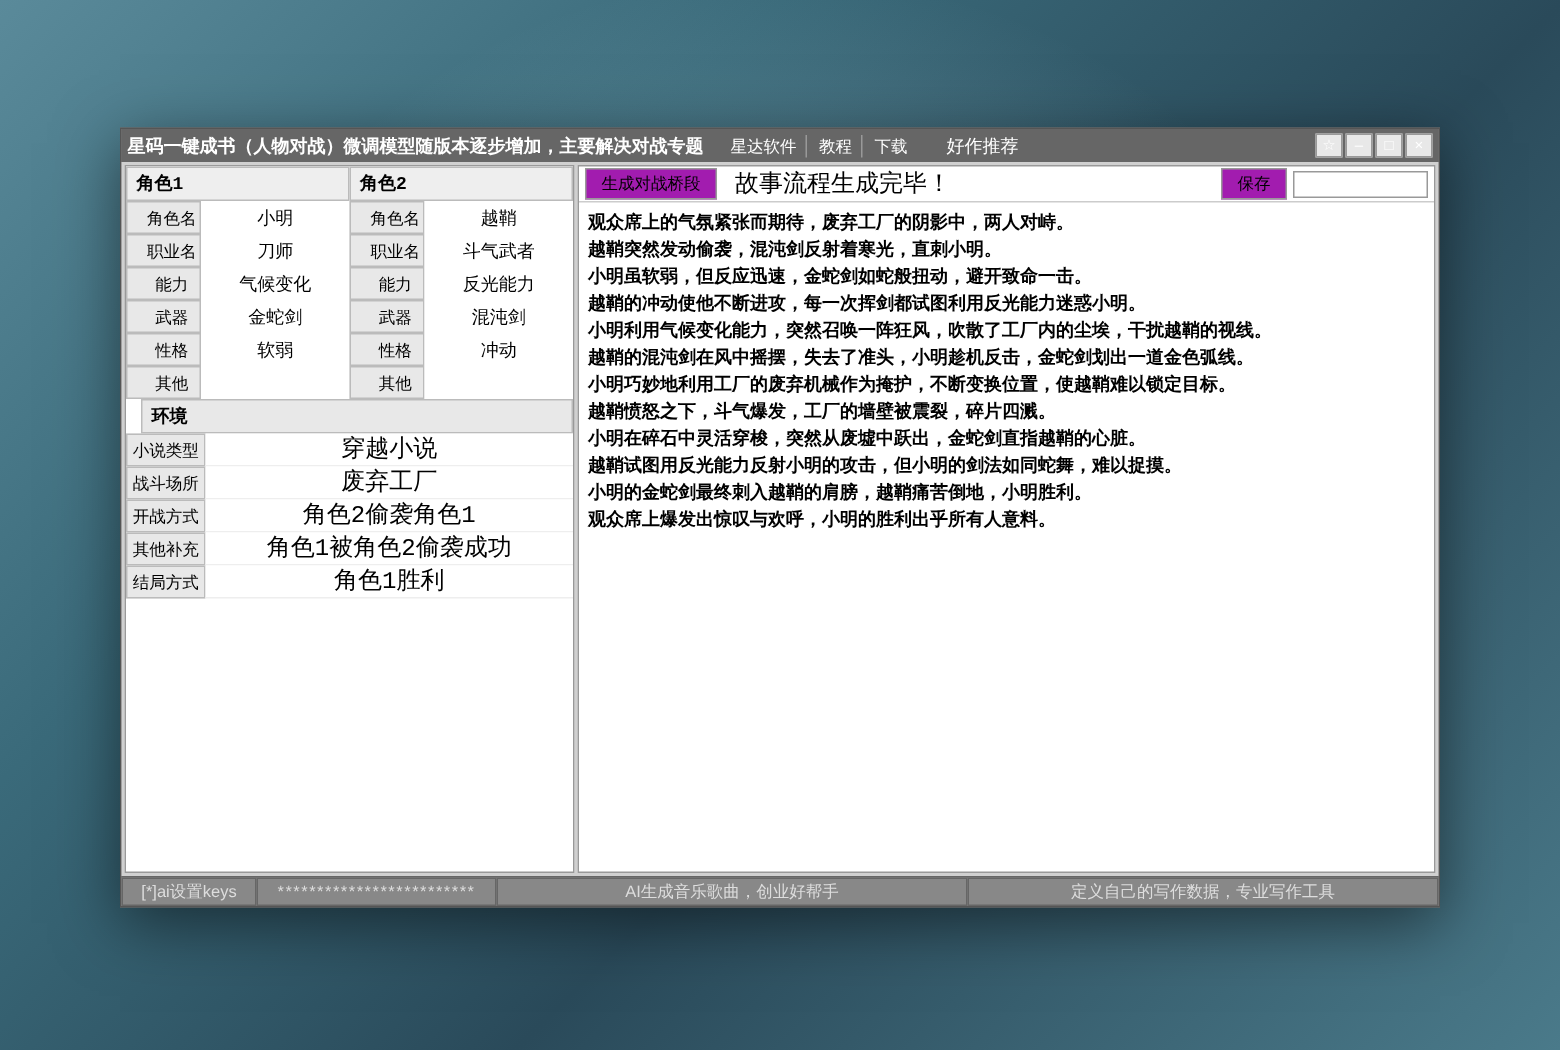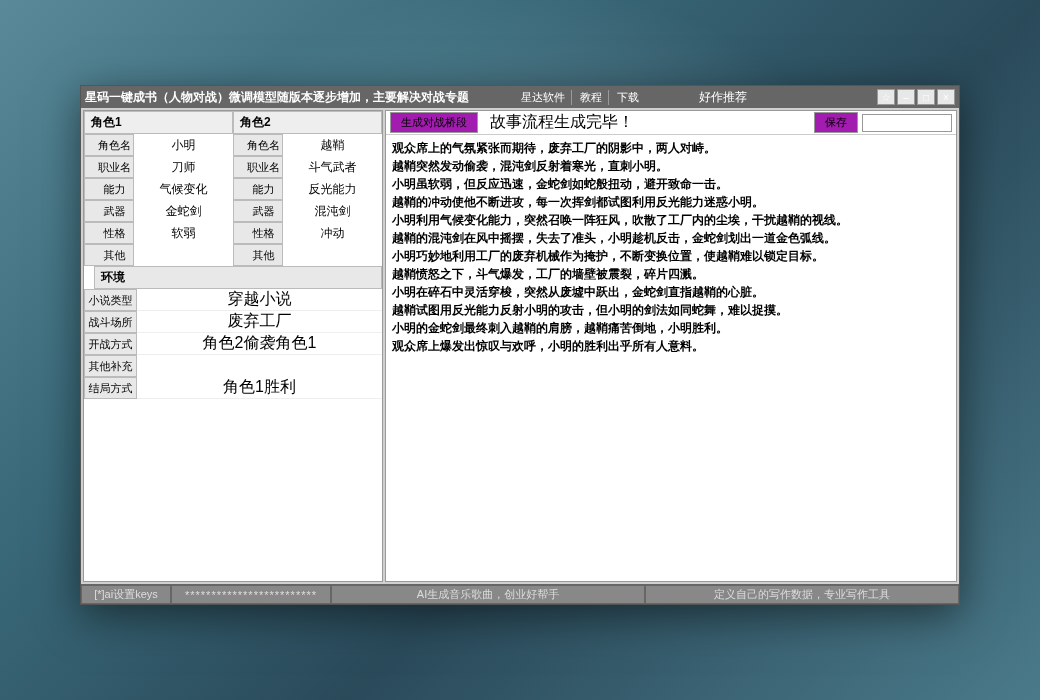--- a/index.html
+++ b/index.html
@@ -24,41 +24,41 @@
   display: flex; flex-direction: column;
 }
 .titlebar {
   height: 22px;
   background: #666;
   color: #fff;
   display: flex;
   align-items: center;
   padding: 0 4px;
   font-size: 12px;
-  gap: 34px;
 }
 .title-text { font-weight: bold; flex: 0 0 auto; }
 .titlebar-links { margin-left: 12px; display: flex; gap: 2px; align-items: center; font-size: 11px; font-family: Liberation Serif, serif; }
 .titlebar-links span { border-right: 1px solid #999; padding: 0 6px; }
 .titlebar-links span:last-child { border-right: none; }
 .titlebar-right { margin-left: auto; display: flex; gap: 2px; }
 .win-btn {
   width: 18px; height: 16px;
   background: #e8e8e8; border: 1px solid #999;
   display: flex; align-items: center; justify-content: center;
   font-size: 10px; cursor: pointer;
 }
 .body {
   flex: 1; display: flex; background: #d0d0d0; padding: 2px; gap: 2px;
   min-height: 0;
 }
 .left-panel {
   width: 300px; background: #fff; border: 1px solid #999;
   display: flex; flex-direction: column;
   overflow: hidden;
+  font-family: Liberation Mono, monospace;
 }
 .char-title {
   background: #eee; border: 1px solid #bbb;
   padding: 2px 6px; font-weight: bold; font-size: 12px;
 }
 .row { display: flex; height: 22px; align-items: stretch; }
 .row-label {
   width: 50px; background: #e8e8e8; border: 1px solid #bbb;
   display: flex; align-items: center; justify-content: center;
   font-size: 11px; cursor: pointer; padding-left: 11px;
@@ -212,20 +212,21 @@
       <div class="env-row">
           <div class="env-label">战斗场所</div>
           <div class="env-value">废弃工厂</div>
         </div>
       <div class="env-row">
           <div class="env-label">开战方式</div>
           <div class="env-value">角色2偷袭角色1</div>
         </div>
       <div class="env-row">
           <div class="env-label">其他补充</div>
+          <div class="env-value">角色1被角色2偷袭成功</div>
         </div>
       <div class="env-row">
           <div class="env-label">结局方式</div>
           <div class="env-value">角色1胜利</div>
         </div>
     </div>
 
     <div class="right-panel">
       <div class="toolbar">
         <button class="btn">生成对战桥段</button>

